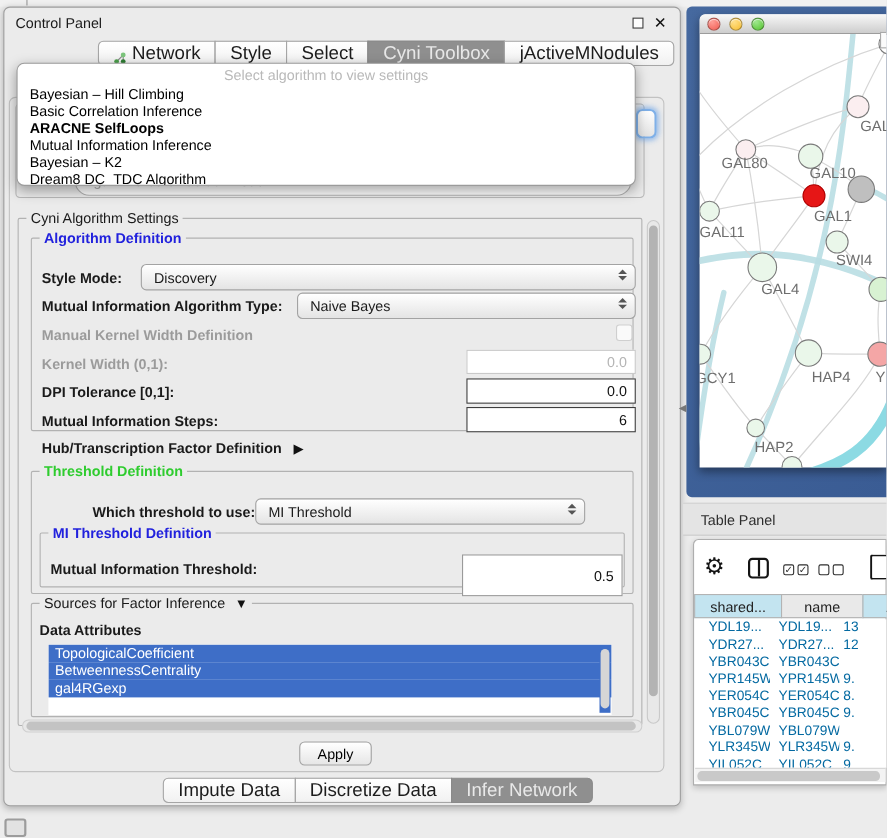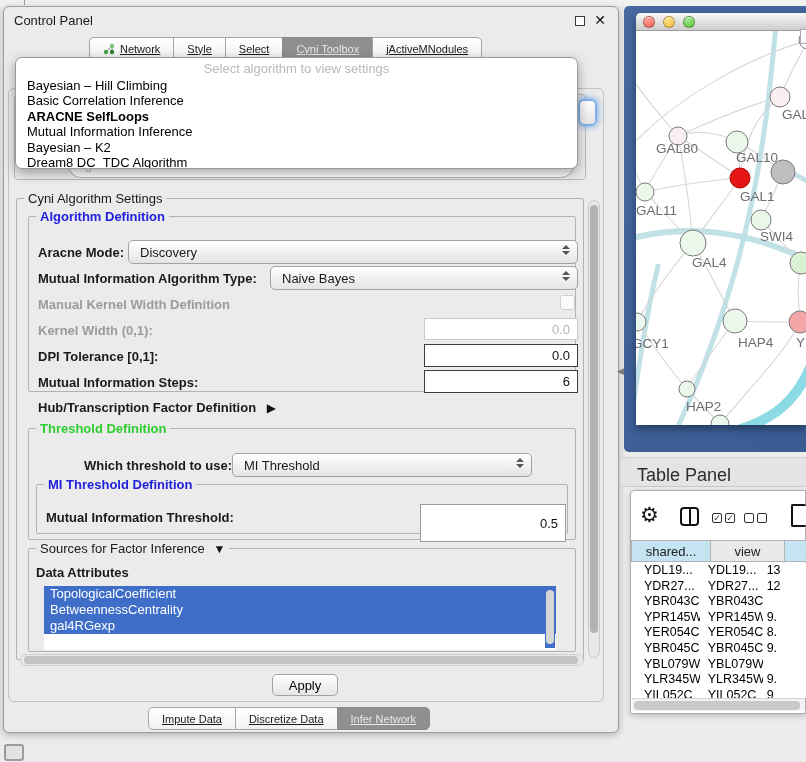--- a/index.html
+++ b/index.html
@@ -11,22 +11,22 @@
   .top-strip { left:0; top:0; width:806px; height:6px; background:#f1f1f1; }
   .top-tick { left:24px; top:0; width:1px; height:5px; background:#999; }
 
   
   .cp { left:3px; top:6px; width:616px; height:727px; background:#ebebeb;
         border:1px solid #9e9e9e; border-radius:6px; box-shadow:0 2px 7px rgba(0,0,0,.25); }
   .cp-title { left:13px; top:12px; font-size:13px; color:#1a1a1a; }
 
   
   .tabbar { display:flex; height:23px; }
-  .tabbar .tab { display:flex; align-items:center; gap:5px; padding:0 13px; font-size:11px;
-    background:linear-gradient(#ffffff,#f1f1f1); border:1px solid #a6a6a6; margin-left:-1px; color:#1c1c1c; cursor:default; white-space:nowrap;text-decoration:underline; }
+  .tabbar .tab { display:flex; align-items:flex-end; gap:5px; padding:0 13px; font-size:17px;
+    background:linear-gradient(#ffffff,#f1f1f1); border:1px solid #a6a6a6; margin-left:-1px; color:#1c1c1c; cursor:default; white-space:nowrap; }
   .tabbar .tab:first-child { border-radius:5px 0 0 5px; margin-left:0; }
   .tabbar .tab:last-child { border-radius:0 5px 5px 0; }
   .tabbar .tab.sel { background:#8f8f8f; color:#e9e9e9; border-color:#8a8a8a; }
   #top-tabs { left:89px; top:37px; }
   #bottom-tabs { left:148px; top:707px; }
 
   
   .content-border { left:8px; top:88px; width:596px; height:614px; border:1px solid #c2c2c2; border-radius:6px; background:#ebebeb; }
   .top-group { left:14px; top:94px; width:572px; height:86px; border:1px solid #b9b9b9; border-radius:4px; }
   .focus-stepper { left:578px; top:99px; width:19px; height:27px; border:2px solid #7fb0e8; border-radius:6px;
@@ -86,32 +86,32 @@
   .net-window { left:636px; top:13px; width:170px; height:412px; background:#fff; border-radius:5px 0 0 0; box-shadow:0 4px 9px rgba(0,0,0,.4); }
   .net-titlebar { left:636px; top:13px; width:170px; height:18px; background:linear-gradient(#f8f8f8,#cdcdcd);
      border-bottom:1px solid #9c9c9c; border-radius:5px 0 0 0; display:flex; align-items:center; padding-left:7px; gap:8px; }
   .tl { width:12px; height:12px; border-radius:50%; border:1px solid rgba(0,0,0,.3); box-shadow:inset 0 1px 1px rgba(255,255,255,.7); }
   .net-canvas { left:636px; top:31px; width:170px; height:394px; }
   .white-chip { left:800px; top:29px; width:6px; height:15px; background:#fbfbfb; border:1px solid #a9a9a9; border-right:none; }
   .splitter-arrow { left:617px; top:366px; font-size:9px; color:#777; }
 
   
   .tp-header { left:621px; top:457px; width:185px; height:30px; background:#e4e4e4; border-top:1px solid #d2d2d2; border-bottom:1px solid #cacaca; }
-  .tp-title { left:637px; top:465px; font-size:18px; color:#2c2c2c; }
+  .tp-title { left:637px; top:465px; font-size:13px; color:#2c2c2c; }
   .tp-window { left:630px; top:490px; width:176px; height:224px; background:#fff; border:1px solid #aeaeae; border-radius:5px 0 0 0; box-shadow:0 2px 6px rgba(0,0,0,.2); }
   .gear { left:640px; top:503px; font-size:21px; color:#141414; }
   .split-icon { left:680px; top:507px; width:19px; height:19px; border:2px solid #141414; border-radius:4px; }
   .split-icon::after { content:""; position:absolute; left:7px; top:0; width:2px; height:15px; background:#141414; }
   .cb-pair { display:flex; gap:3px; }
   .cb { width:10px; height:10px; border:1.5px solid #2e2e2e; border-radius:2px; font-size:9px; line-height:9px; text-align:center; color:#2e2e2e; font-weight:bold; }
   .doc-icon { left:791px; top:504px; width:15px; height:23px; border:2px solid #141414; border-radius:2px; border-right:none; background:#fff; }
   .tbl-header { left:632px; top:540px; display:flex; height:22px; }
   .tbl-header .hc { border:1px solid #b3b3b3; margin-left:-1px; font-size:13px; display:flex; align-items:center; justify-content:center; color:#222; }
   .tbl-rows { left:632px; top:563px; width:174px; height:135px; overflow:hidden; background:#fff; }
-  .trow { display:flex; height:15.6px; line-height:15.6px; font-size:12.5px; color:#000000; }
+  .trow { display:flex; height:15.6px; line-height:15.6px; font-size:12.5px; color:#0369a1; }
   .trow span { overflow:hidden; white-space:nowrap; }
   .tp-hscroll { left:632px; top:698px; width:173px; height:13px; background:#f3f3f3; border-top:1px solid #d5d5d5; }
   .tp-hscroll .thumb { position:absolute; left:2px; top:2px; width:166px; height:9px; background:#c9c9c9; border-radius:4px; }
 </style>
 </head>
 <body>
 
 <div class="abs top-strip"></div>
 <div class="abs top-tick"></div>
 
@@ -167,21 +167,21 @@
 <div class="abs group" style="left:16px;top:198px;width:568px;height:462px;"></div>
 <div class="abs legend" style="left:24px;top:191px;">Cyni Algorithm Settings</div>
 
 <div class="abs vscroll">
     <div class="thumb"></div>
   </div>
 
 <div class="abs group" style="left:28px;top:216px;width:548px;height:176px;"></div>
 <div class="abs legend blue" style="left:36px;top:209px;">Algorithm Definition</div>
 
-<div class="lbl" style="left:38px;top:245px;">Aracne Mode:</div>
+<div class="lbl" style="left:38px;top:245px;">Style Mode:</div>
 <div class="combo" style="left:128px;top:240px;width:450px;">
   <span>Discovery</span>
   <span class="stepper">
       <i class="up"></i>
       <i class="dn"></i>
     </span>
 </div>
 
 <div class="lbl" style="left:38px;top:271px;">Mutual Information Algorithm Type:</div>
 <div class="combo" style="left:270px;top:266px;width:308px;">
@@ -360,21 +360,21 @@
   <div class="cb">✓</div>
 </div>
 <div class="abs cb-pair" style="left:744px;top:513px;">
   <div class="cb"></div>
   <div class="cb"></div>
 </div>
 <div class="abs doc-icon"></div>
 
 <div class="abs tbl-header" id="tbl-header">
     <div class="hc" style="width: 80px; background: rgb(195, 228, 240);">shared...</div>
-    <div class="hc" style="width: 75px; background: rgb(233, 233, 233);">view</div>
+    <div class="hc" style="width: 75px; background: rgb(233, 233, 233);">name</div>
     <div class="hc" style="width: 52px; background: rgb(195, 228, 240);">A</div>
   </div>
 <div class="abs tbl-rows" id="tbl-rows">
     <div class="trow">
       <span style="width: 80px; padding-left: 12px;">YDL19...</span>
       <span style="width: 75px; padding-left: 8px;">YDL19...</span>
       <span style="width: 52px; padding-left: 4px;">13</span>
     </div>
     <div class="trow">
       <span style="width: 80px; padding-left: 12px;">YDR27...</span>

